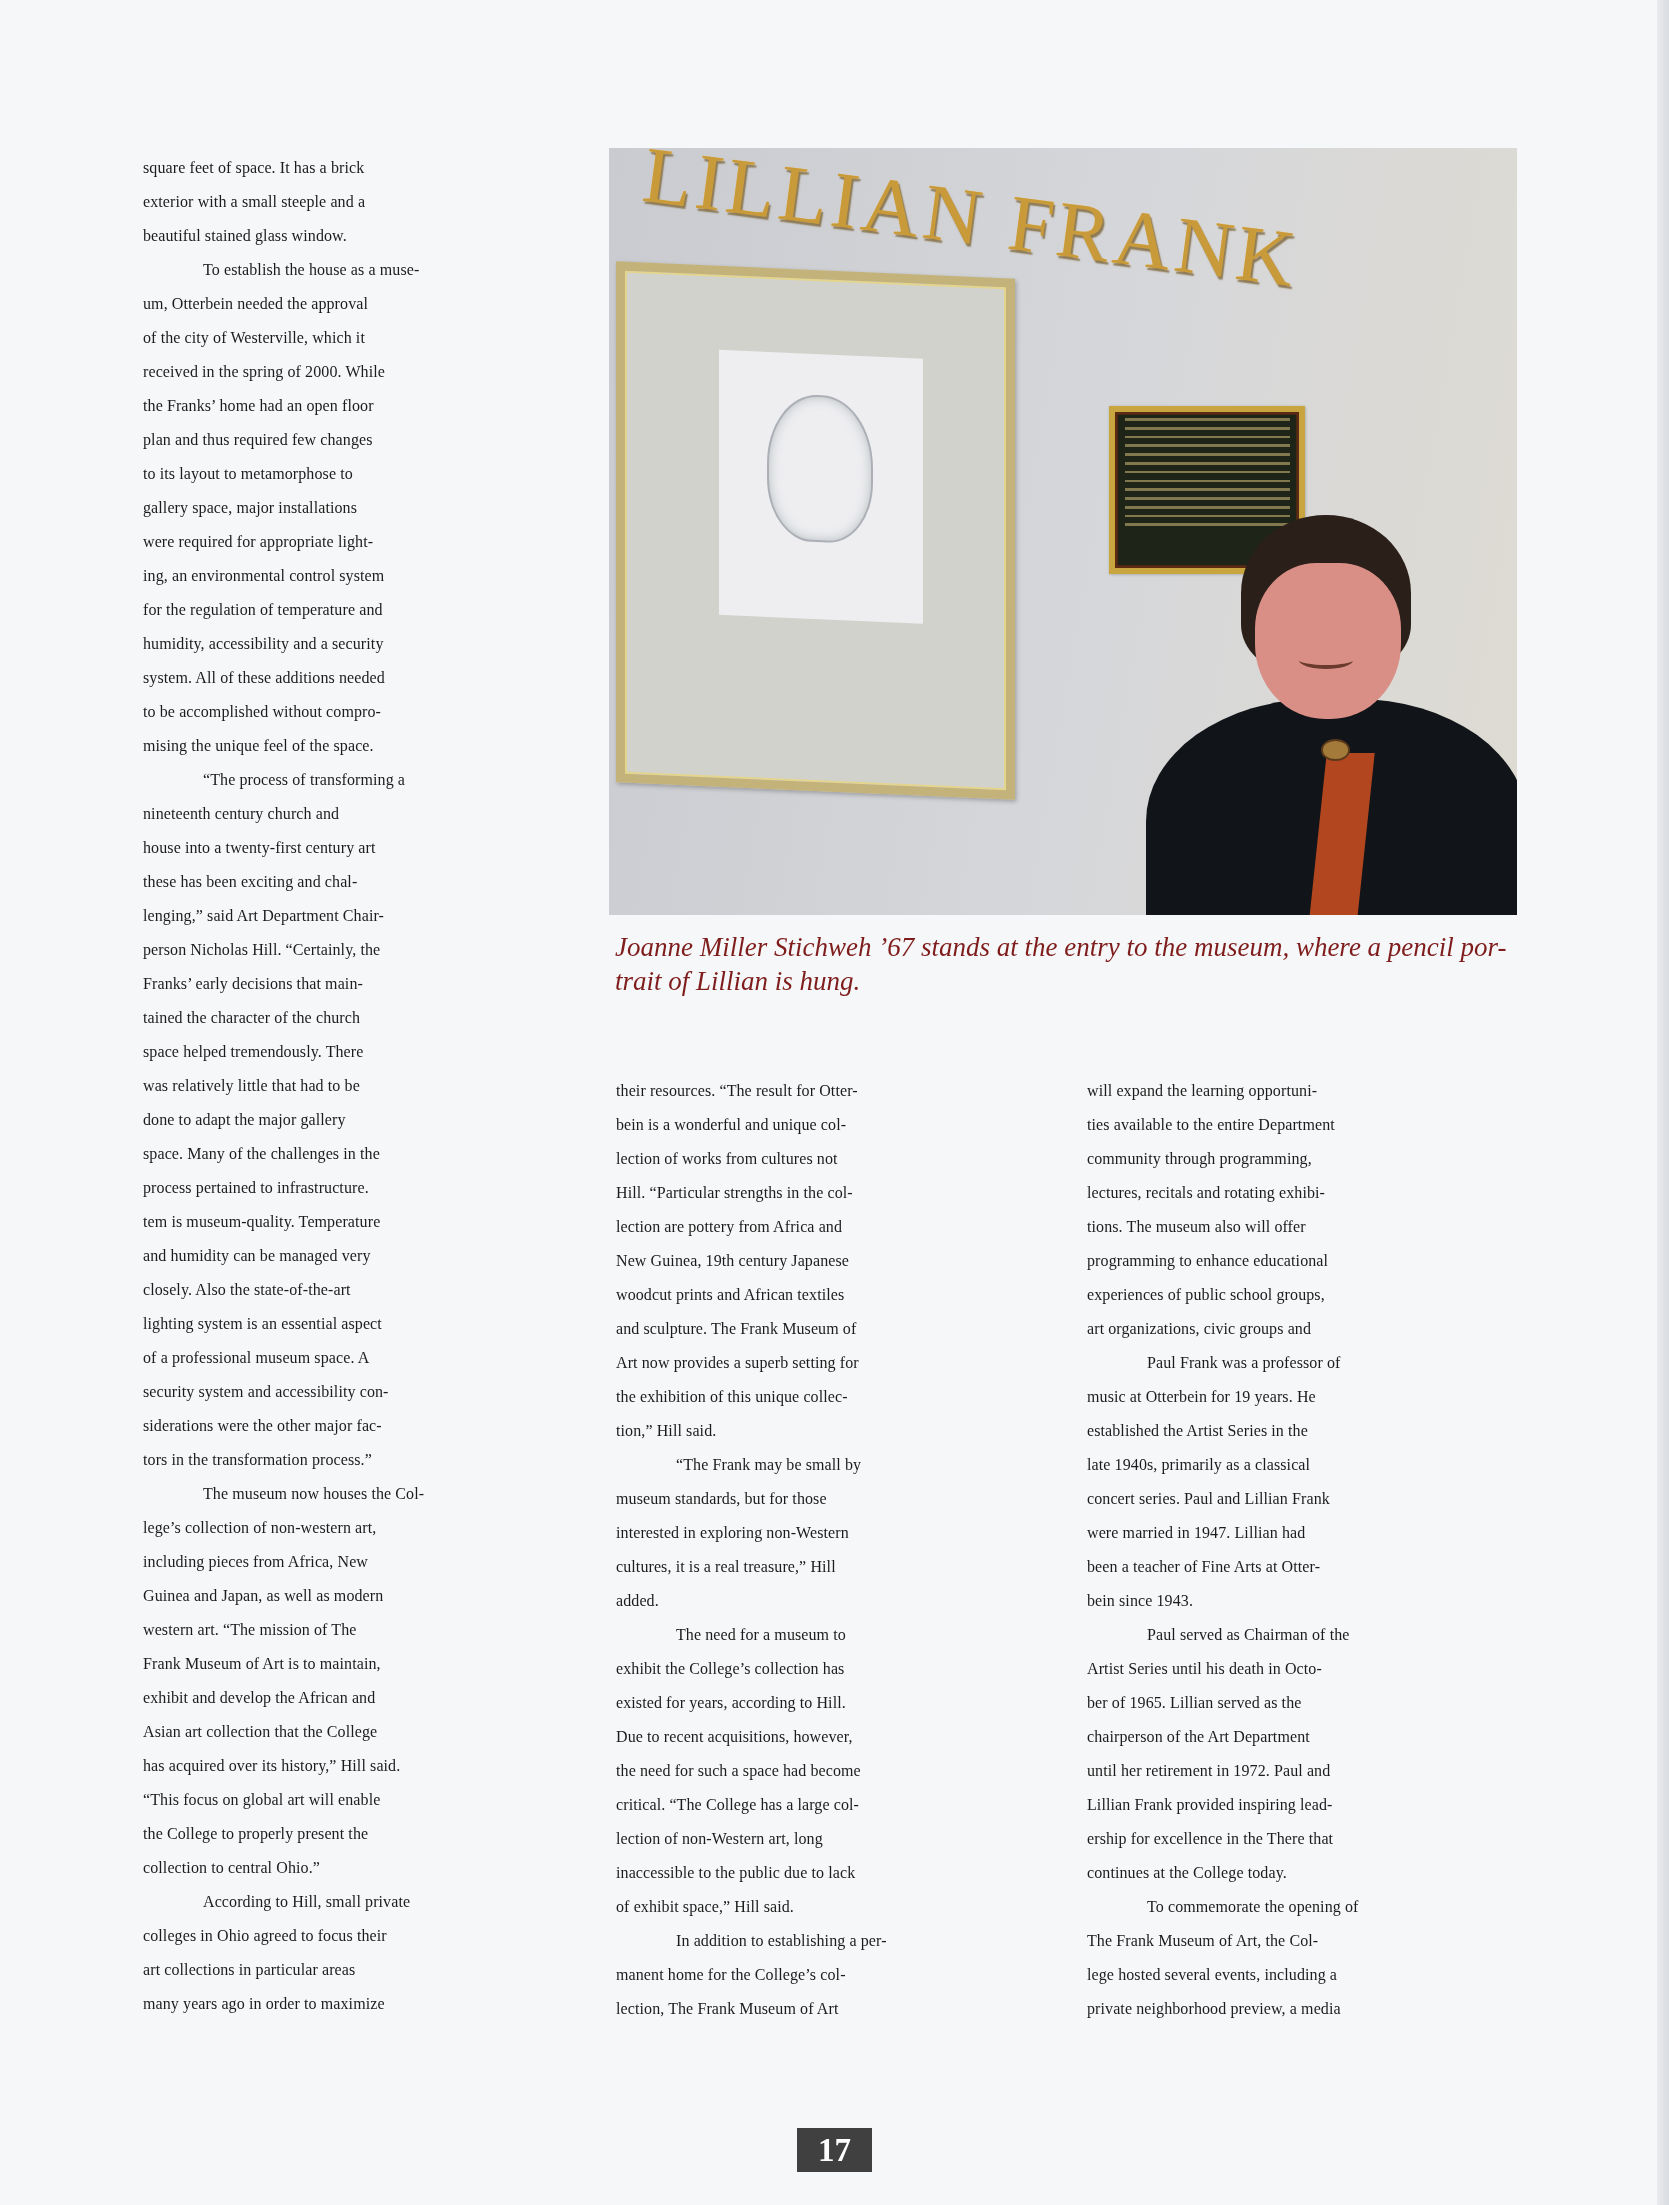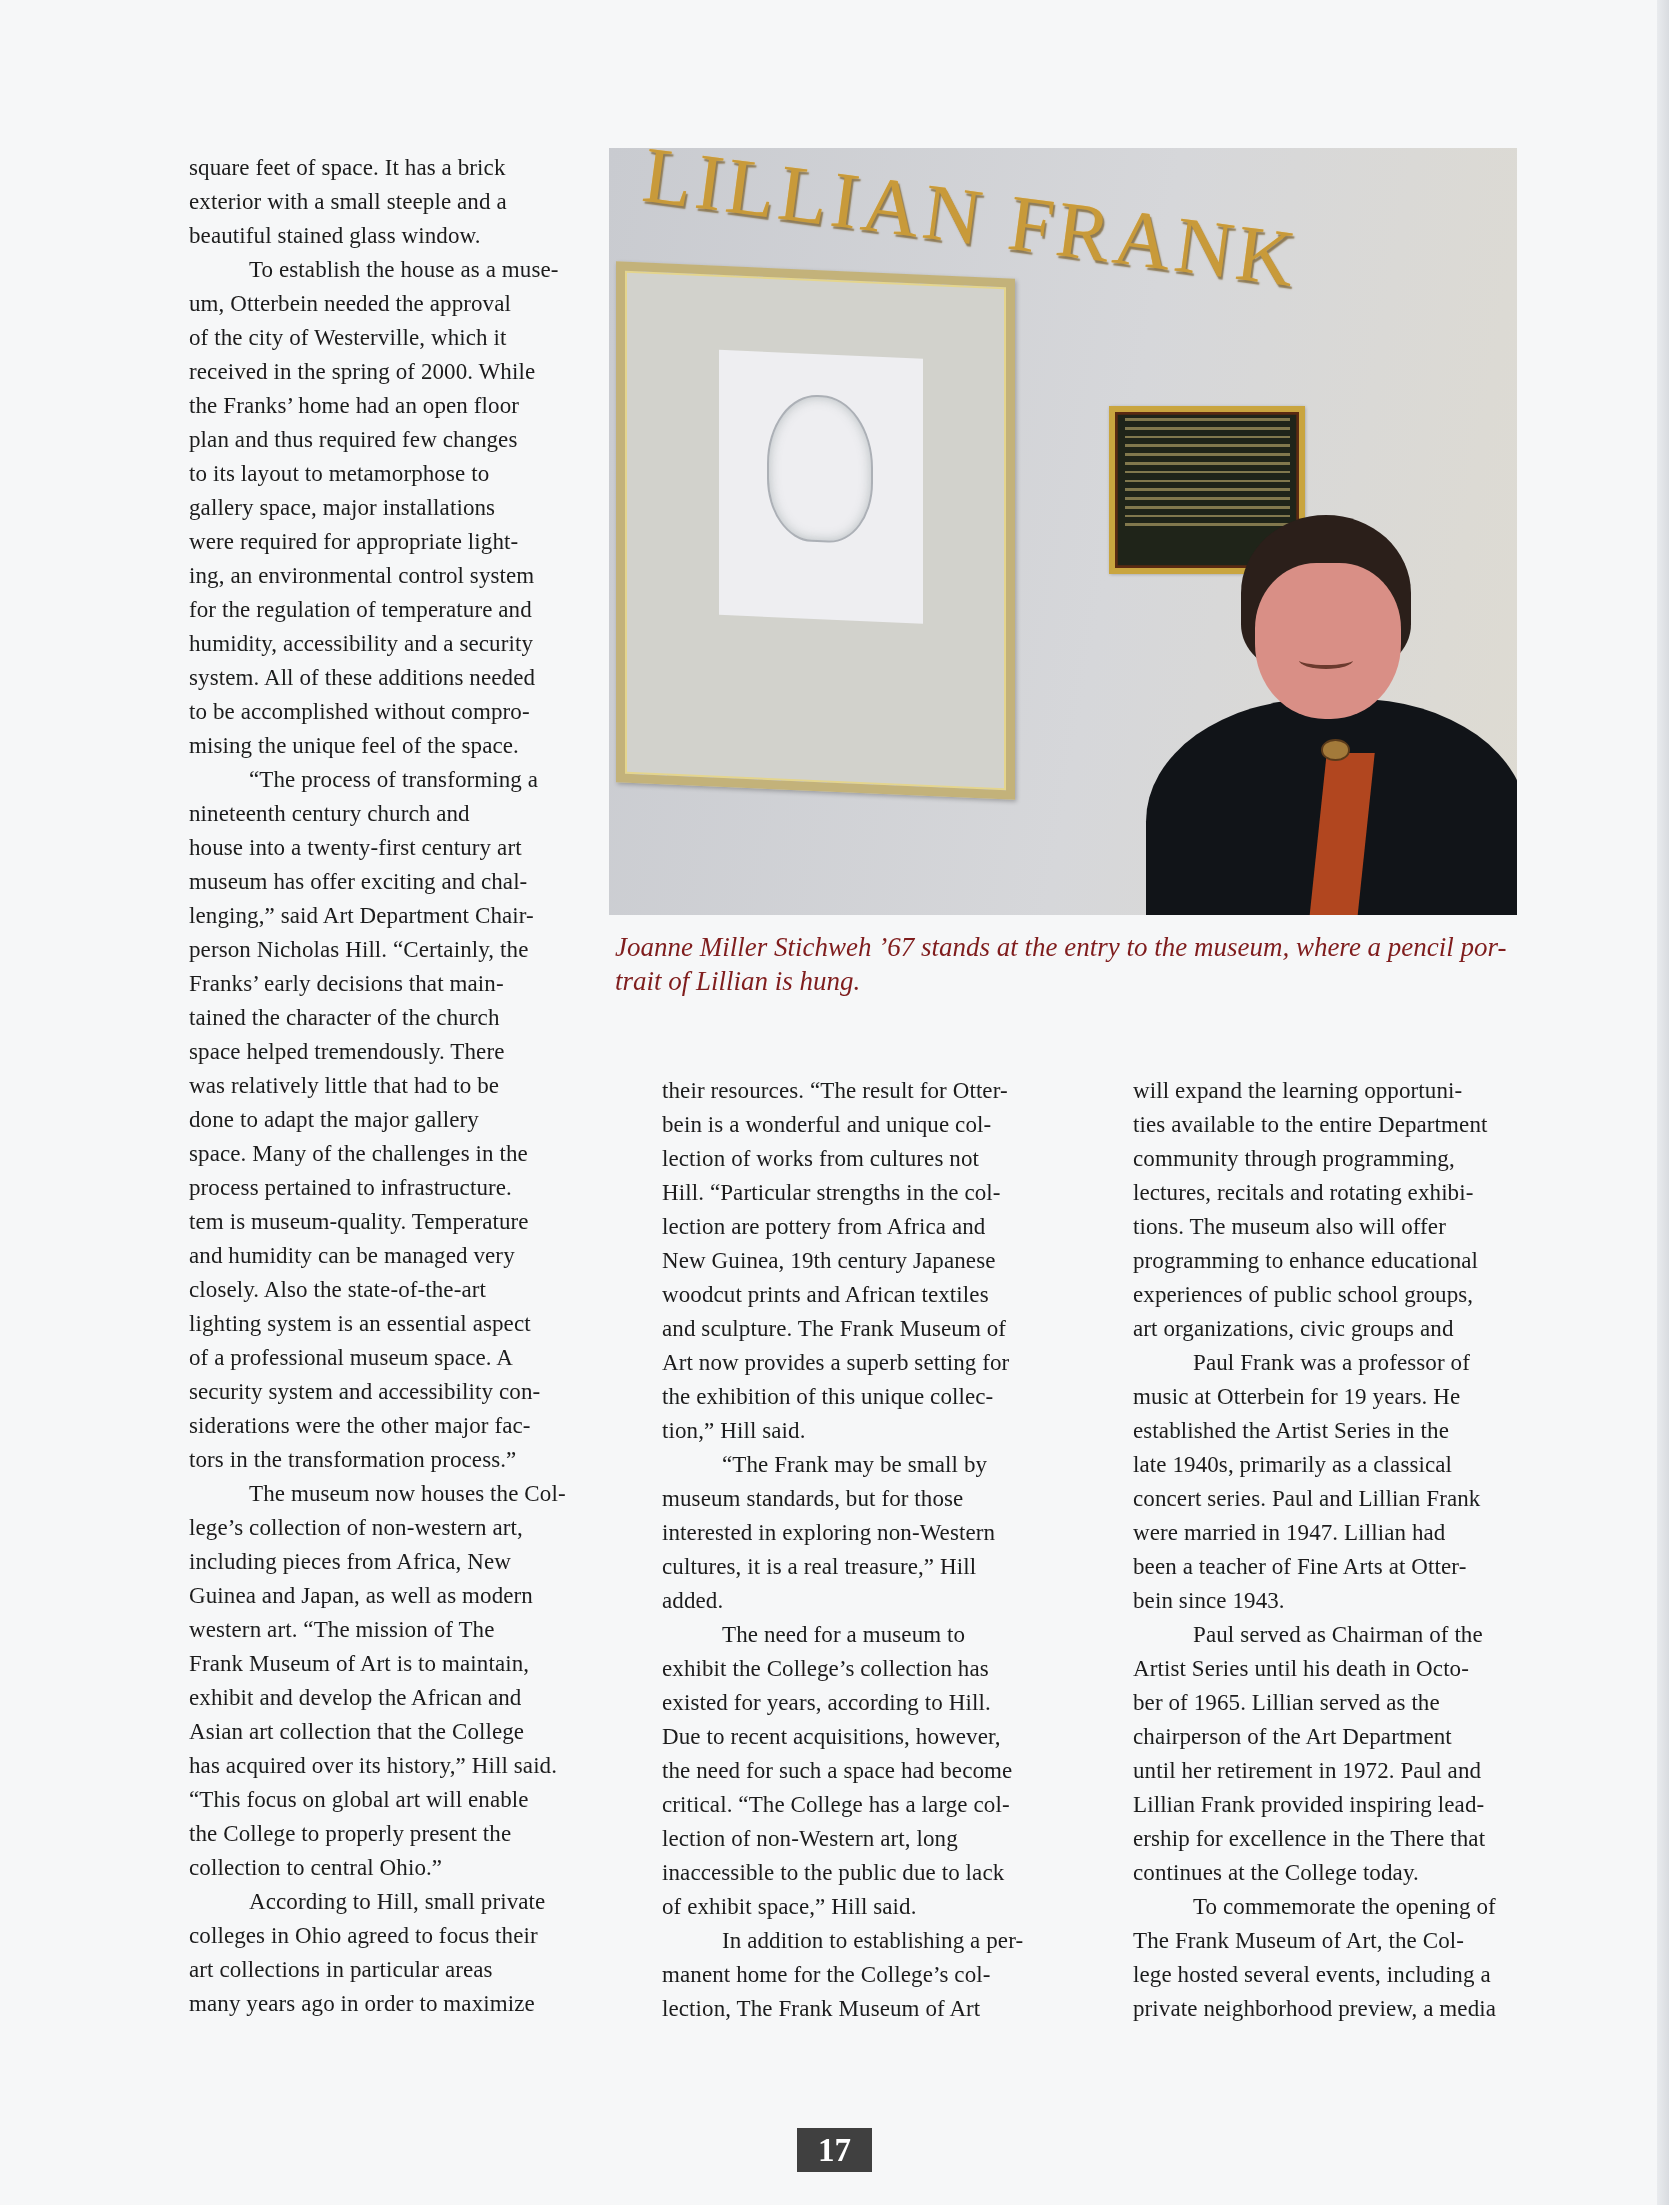--- a/index.html
+++ b/index.html
@@ -4,21 +4,21 @@
 <style>
   html, body { margin: 0; padding: 0; }
   body {
     width: 1669px; height: 2205px; position: relative; overflow: hidden;
     background: #f6f7f8;
     font-family: "Liberation Serif", "DejaVu Serif", serif;
     color: #1c1c1c;
   }
   .page-edge { position: absolute; right: 0; top: 0; width: 12.2px; height: 2205px;
     background: linear-gradient(to right, #e9ebee, #d9dce0); }
-  .col { position: absolute; font-size: 23px; line-height: 34px; letter-spacing: 0.1px; margin-left: 46px; }
+  .col { position: absolute; font-size: 16px; line-height: 34px; letter-spacing: 0.1px; }
   .col .line { display: block; white-space: nowrap; }
   .col .ind { padding-left: 60px; }
   #col-left { left: 143px; top: 151px; width: 435px; }
   #col-mid  { left: 616px; top: 1074px; width: 435px; }
   #col-right{ left: 1087px; top: 1074px; width: 435px; }
 
   
   #photo { position: absolute; left: 609px; top: 148px; width: 908px; height: 767px; overflow: hidden;
     background: linear-gradient(100deg, #c9cbd0 0%, #d6d7da 55%, #dedbd2 100%); }
   #photo .title-letters { position: absolute; left: 41px; top: -19px; font-size: 80px; letter-spacing: 4.1px;
@@ -104,21 +104,21 @@
     <span class="line">were required for appropriate light-</span>
     <span class="line">ing, an environmental control system</span>
     <span class="line">for the regulation of temperature and</span>
     <span class="line">humidity, accessibility and a security</span>
     <span class="line">system. All of these additions needed</span>
     <span class="line">to be accomplished without compro-</span>
     <span class="line">mising the unique feel of the space.</span>
     <span class="line ind">“The process of transforming a</span>
     <span class="line">nineteenth century church and</span>
     <span class="line">house into a twenty-first century art</span>
-    <span class="line">museum has offer exciting and chal-</span>
+    <span class="line">these has been exciting and chal-</span>
     <span class="line">lenging,” said Art Department Chair-</span>
     <span class="line">person Nicholas Hill.  “Certainly, the</span>
     <span class="line">Franks’ early decisions that main-</span>
     <span class="line">tained the character of the church</span>
     <span class="line">space helped tremendously.  There</span>
     <span class="line">was relatively little that had to be</span>
     <span class="line">done to adapt the major gallery</span>
     <span class="line">space.  Many of the challenges in the</span>
     <span class="line">process pertained to infrastructure.</span>
     <span class="line">tem is museum-quality.  Temperature</span>

